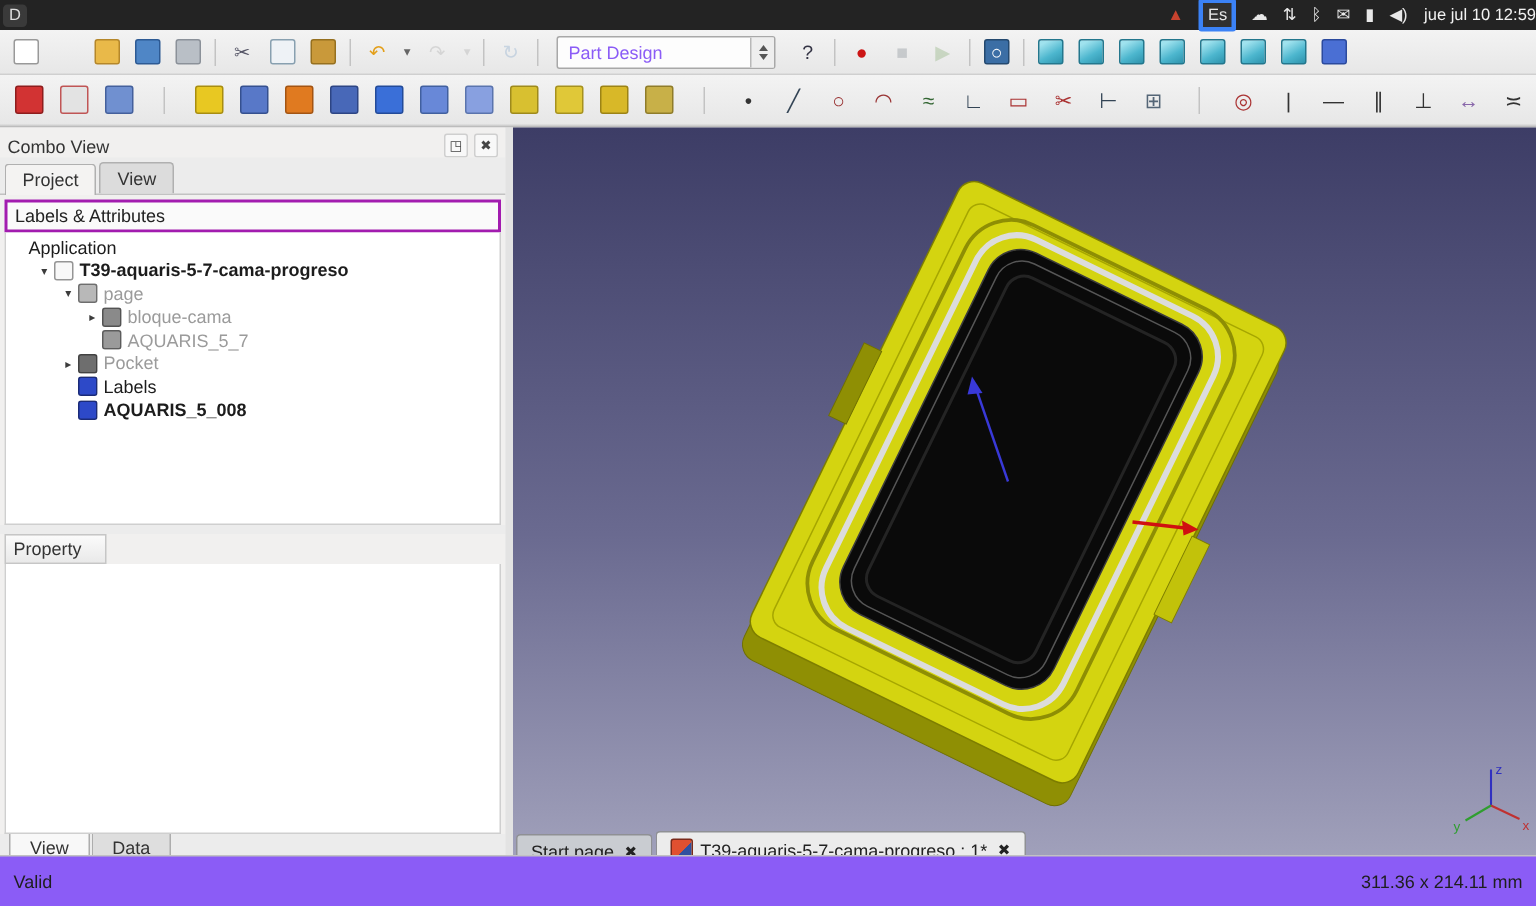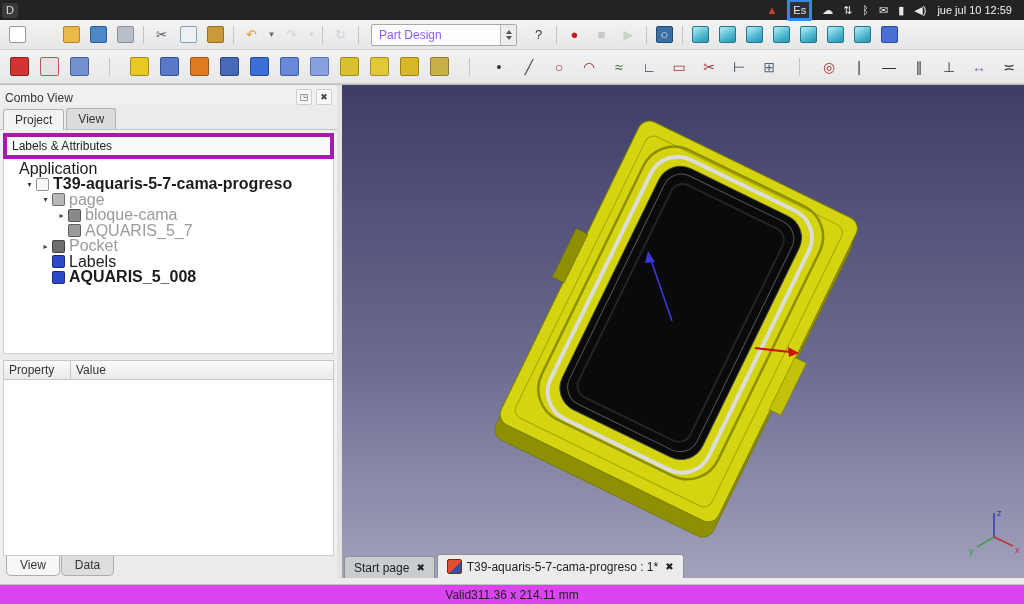--- a/index.html
+++ b/index.html
@@ -5,21 +5,21 @@
   html,body{margin:0;padding:0}
   body{width:1024px;height:604px;overflow:hidden;font-family:"Liberation Sans",sans-serif;font-size:12px;background:#ececec;color:#222;position:relative}
   
   #sysbar{position:absolute;top:0;left:0;right:0;height:20px;background:#232323;color:#e8e8e8;display:flex;align-items:center;z-index:5}
   #appbadge{width:16px;height:15px;margin-left:2px;background:#3a3a3a;color:#ddd;font-size:11px;display:flex;align-items:center;justify-content:center;border-radius:3px}
   #sysbar .spacer{flex:1}
   #tray{display:flex;align-items:center}
   .tray-item{margin:0 5px;display:flex;align-items:center;height:16px}
   .tray-item.boxed{border:3px solid #3b82f6;border-radius:2px;padding:0 3px;background:#303030}
   .tray-glyph{color:var(--fg,#e8e8e8);font-size:11px;line-height:16px}
-  #clock{margin:0 12px 0 6px;font-size:11px;color:#f2f2f2;white-space:nowrap}
+  #clock{margin:0 0 0 6px;font-size:11px;color:#f2f2f2;white-space:nowrap}
   
   .toolbar{position:absolute;left:0;right:0;background:linear-gradient(#f3f3f3,#e7e7e7);border-bottom:1px solid #cfcfcf;display:flex;align-items:center;padding-left:4px;box-sizing:border-box}
   #row1{top:20px;height:30px}
   #row2{top:50px;height:34px}
   .tgroup{display:flex;align-items:center;height:100%}
   .tbtn{width:27px;height:26px;display:flex;align-items:center;justify-content:center;border-radius:3px}
   #row2 .tbtn{width:30px;height:28px}
   .tile{width:17px;height:17px;background:var(--tile,transparent);border:1px solid var(--tileborder,transparent);display:flex;align-items:center;justify-content:center;border-radius:2px;box-sizing:border-box}
   #row2 .tile{width:19px;height:19px}
   .glyph{font-size:13px;line-height:1;color:var(--fg,#444)}
@@ -40,27 +40,27 @@
   
   #main{position:absolute;top:84px;bottom:26px;left:0;right:0;display:flex;border-top:1px solid #bcbcbc}
   #combo{width:337px;background:#f1f0ef;display:flex;flex-direction:column;box-sizing:border-box}
   .panel-title{height:20px;display:flex;align-items:flex-end;padding:0 5px;color:#333}
   .panel-title-text{flex:1}
   .panel-btns{display:flex;gap:4px}
   .panel-btn{width:14px;height:14px;display:flex;align-items:center;justify-content:center;color:#444;font-size:9px;border:1px solid #cfcfcf;border-radius:2px;background:#f8f8f8}
   .ptabs{height:24px;display:flex;align-items:flex-end;padding:0 3px;background:#ececec;border-bottom:1px solid #c2c2c2}
   .ptab{padding:3px 11px 3px;border:1px solid #b0b0b0;border-bottom:none;border-radius:3px 3px 0 0;background:#dcdcdc;margin-right:2px;color:#333;font-size:12px}
   .ptab.active{background:#f4f3f2;position:relative;top:1px}
-  .tree-header{margin:3px 3px 0;padding:2px 5px;background:#fafafa;border:4px solid #a21caf;color:#222}
+  .tree-header{margin:3px 3px 0;padding:2px 5px;background:#fafafa;border:2px solid #a21caf;color:#222}
   .tree{margin:0 3px;height:192px;background:#ffffff;border:1px solid #cfcfcf;border-top:none;overflow:hidden;padding-top:2px}
   .tree-item{height:15.5px;display:flex;align-items:center;padding-left:calc(4px + var(--lvl,0)*16px);white-space:nowrap}
   .expander{width:11px;font-size:8px;color:#3c3c3c;text-align:center;flex:none}
   .expander.empty{visibility:hidden}
   .node-icon{width:11px;height:11px;border-radius:2px;background:var(--ic,#999);border:1px solid rgba(0,0,0,.4);margin:0 4px 0 1px;flex:none}
-  .node-label{font-size:16px;color:#1c1c1c}
+  .node-label{font-size:12px;color:#1c1c1c}
   .tree-item.bold .node-label{font-weight:bold}
   .tree-item.grayed .node-label{color:#9b9b9b}
   .hsplit{height:6px;background:#ececec}
   .prop-header{display:flex;margin:0 3px}
   .prop-col{width:68px;padding:2px 5px;background:linear-gradient(#fbfbfb,#e9e9e9);border:1px solid #c6c6c6;color:#333;box-sizing:border-box}
   .prop-col.val{flex:1;border-left:none}
   .prop-body{margin:0 3px;flex:1;background:#ffffff;border:1px solid #cfcfcf;border-top:none}
   .btabs{height:22px;display:flex;align-items:flex-start;padding:0 6px;background:#ececec}
   .btab{padding:2px 13px 3px;border:1px solid #adadad;border-top:none;border-radius:0 0 5px 5px;background:#dedede;color:#333;font-size:12px;margin-right:1px}
   .btab.active{background:#f8f8f8}
@@ -69,21 +69,21 @@
   #viewport{flex:1;position:relative;background:linear-gradient(var(--bg-top,#3d3d66) 0%,#6a6a90 55%,var(--bg-bottom,#a2a2bc) 100%);overflow:hidden}
   #scene{position:absolute;top:0;left:0}
   .doc-tabs{position:absolute;left:2px;bottom:0;height:23px;display:flex;align-items:flex-end}
   .doc-tab{display:flex;align-items:center;gap:5px;height:21px;padding:0 9px;background:#c9ccd1;border:1px solid #8f9094;border-bottom:none;border-radius:3px 3px 0 0;margin-right:2px;color:#222;font-size:12px;white-space:nowrap}
   .doc-tab.active{background:#ececec;height:23px}
   .doc-icon{display:none}
   .doc-tab.docicon .doc-icon{display:inline-block;width:13px;height:13px;border-radius:2px;background:linear-gradient(135deg,#e05030 55%,#3050a0 55%);border:1px solid #7a2a1a}
   .doc-label{line-height:1}
   .doc-close{font-size:10px;color:#222;padding-left:2px}
   
-  #statusbar{position:absolute;bottom:0;left:0;right:0;height:20px;background:#d946ef;border-top:1px solid #c2c2c2;display:flex;align-items:center;justify-content:center;padding:0 9px;box-sizing:border-box;color:#1e1e1e}
+  #statusbar{position:absolute;bottom:0;left:0;right:0;height:34px;background:#8b5cf6;border-top:1px solid #c2c2c2;display:flex;align-items:center;justify-content:space-between;padding:0 9px;box-sizing:border-box;color:#1e1e1e}
 </style>
 </head>
 <body>
 
 <div id="sysbar">
   <span id="appbadge">D</span>
   <span class="spacer"></span>
   <div id="tray">
 
   <span class="tray-item noicon" style="--fg: #c8432e;">
@@ -491,21 +491,20 @@
         </div>
         <div class="tree-item bold" style="--ic: #2d49c8; --lvl: 2;">
           <span class="expander empty"></span>
           <span class="node-icon"></span>
           <span class="node-label">AQUARIS_5_008</span>
         </div>
       </div>
     <div class="hsplit"></div>
     <div class="prop-header">
       <span class="prop-col">Property</span>
-      <span class="prop-col val">Value</span>
     </div>
     <div class="prop-body"></div>
     <div class="btabs">
 
     <span class="btab active noicon"><span>View</span></span>
         <span class="btab noicon"><span>Data</span></span>
       </div>
   </div>
 
   <div id="splitter"></div>

